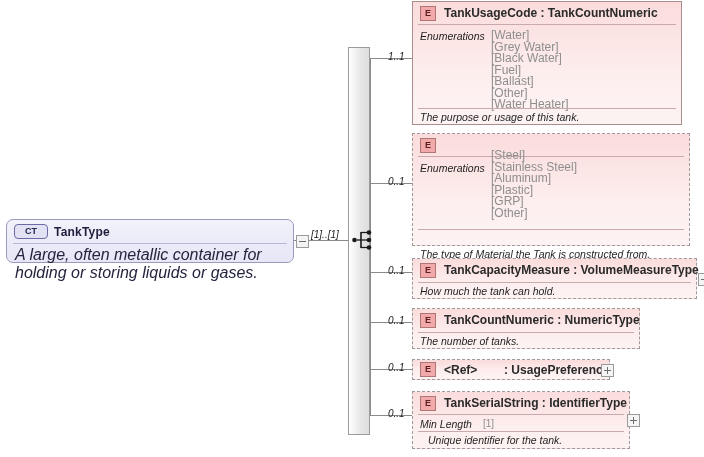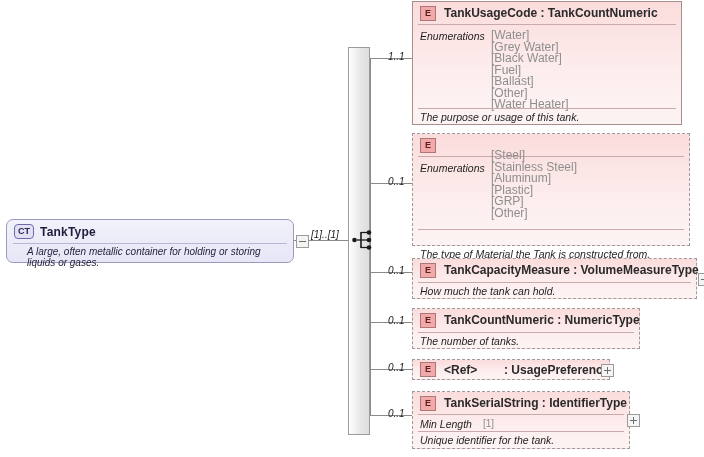--- a/index.html
+++ b/index.html
@@ -38,35 +38,35 @@
   }
   .ct-badge {
     display: inline-block;
     border: 1px solid #6a6aa8;
     border-radius: 4px;
     background: #e2e2f4;
     color: #262650;
     font-size: 9px;
     font-weight: bold;
     line-height: 11px;
-    padding: 1px 3px;
+    padding: 1px 10px;
     margin-right: 6px;
     font-family: "Liberation Sans", sans-serif;
   }
   #ct-title {
     font-size: 12px; font-weight: bold; color: #1d1d3d;
     letter-spacing: .2px;
   }
   #ct-sep {
     position: absolute; left: 6px; right: 6px; top: 23px;
     border-top: 1px solid #b6b6d8; height: 0;
   }
   #ct-doc {
-    position: absolute; left: 20px; top: 26px; right: 6px;
-    font-style: italic; font-size: 10px; color: #24243f;
+    position: absolute; left: 8px; top: 26px; right: 6px;
+    font-style: italic; font-size: 16px; color: #24243f;
   }
 
   
   .expander {
     position: absolute; width: 11px; height: 11px;
     border: 1px solid #9b9b9b; background: #f4f4f4;
   }
   .expander::before {
     content: ""; position: absolute; left: 2px; top: 5px;
     width: 7px; height: 0; border-top: 1px solid #6e6e6e;
@@ -250,15 +250,15 @@
 <div class="card" style="left:388px; top:408px;">0..1</div>
 <div class="el dashed" style="left:412px; top:391px; width:218px; height:58px;">
   <div class="el-head">
     <span class="e-badge">E</span>
     <span class="el-name">TankSerialString : IdentifierType</span>
   </div>
   <div class="el-sep" style="top:22px;"></div>
   <div class="facet-label" style="left:7px; top:26px;">Min Length</div>
   <div class="facet-val-inline" style="left:70px; top:26px;">[1]</div>
   <div class="el-sep" style="top:39px;"></div>
-  <div class="el-doc" style="top:42px;">Unique identifier for the tank.</div>
+  <div class="el-doc" style="top:42px;margin-left:8px;">Unique identifier for the tank.</div>
 </div>
 <div class="expander plus" style="left:627px; top:414px;"></div>
 
 </body></html>

